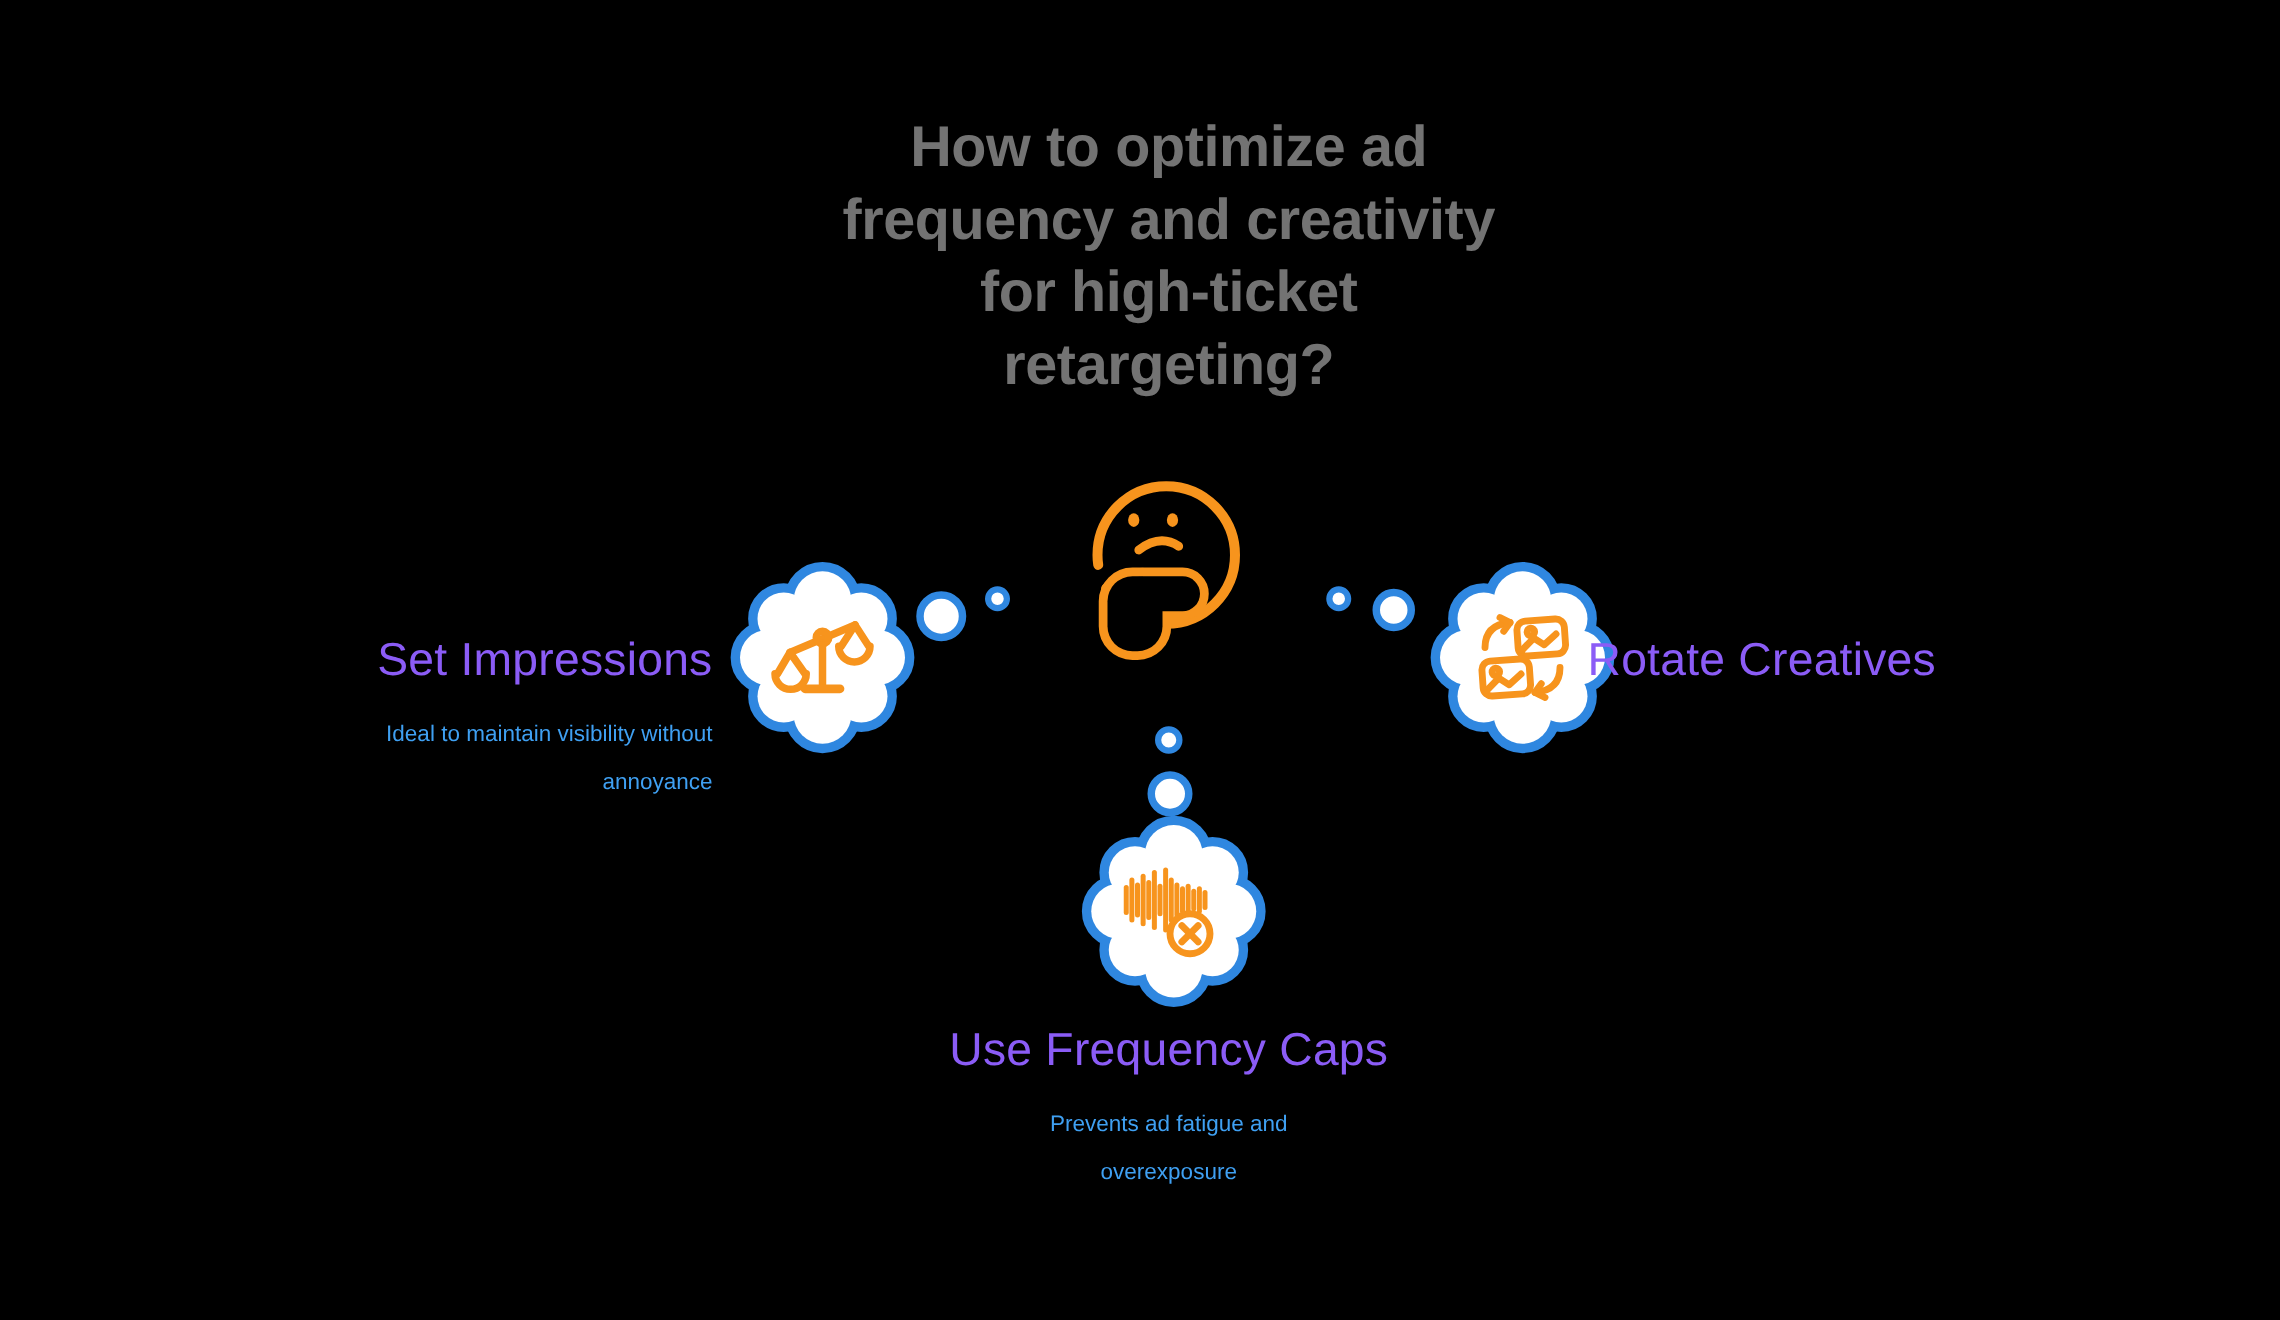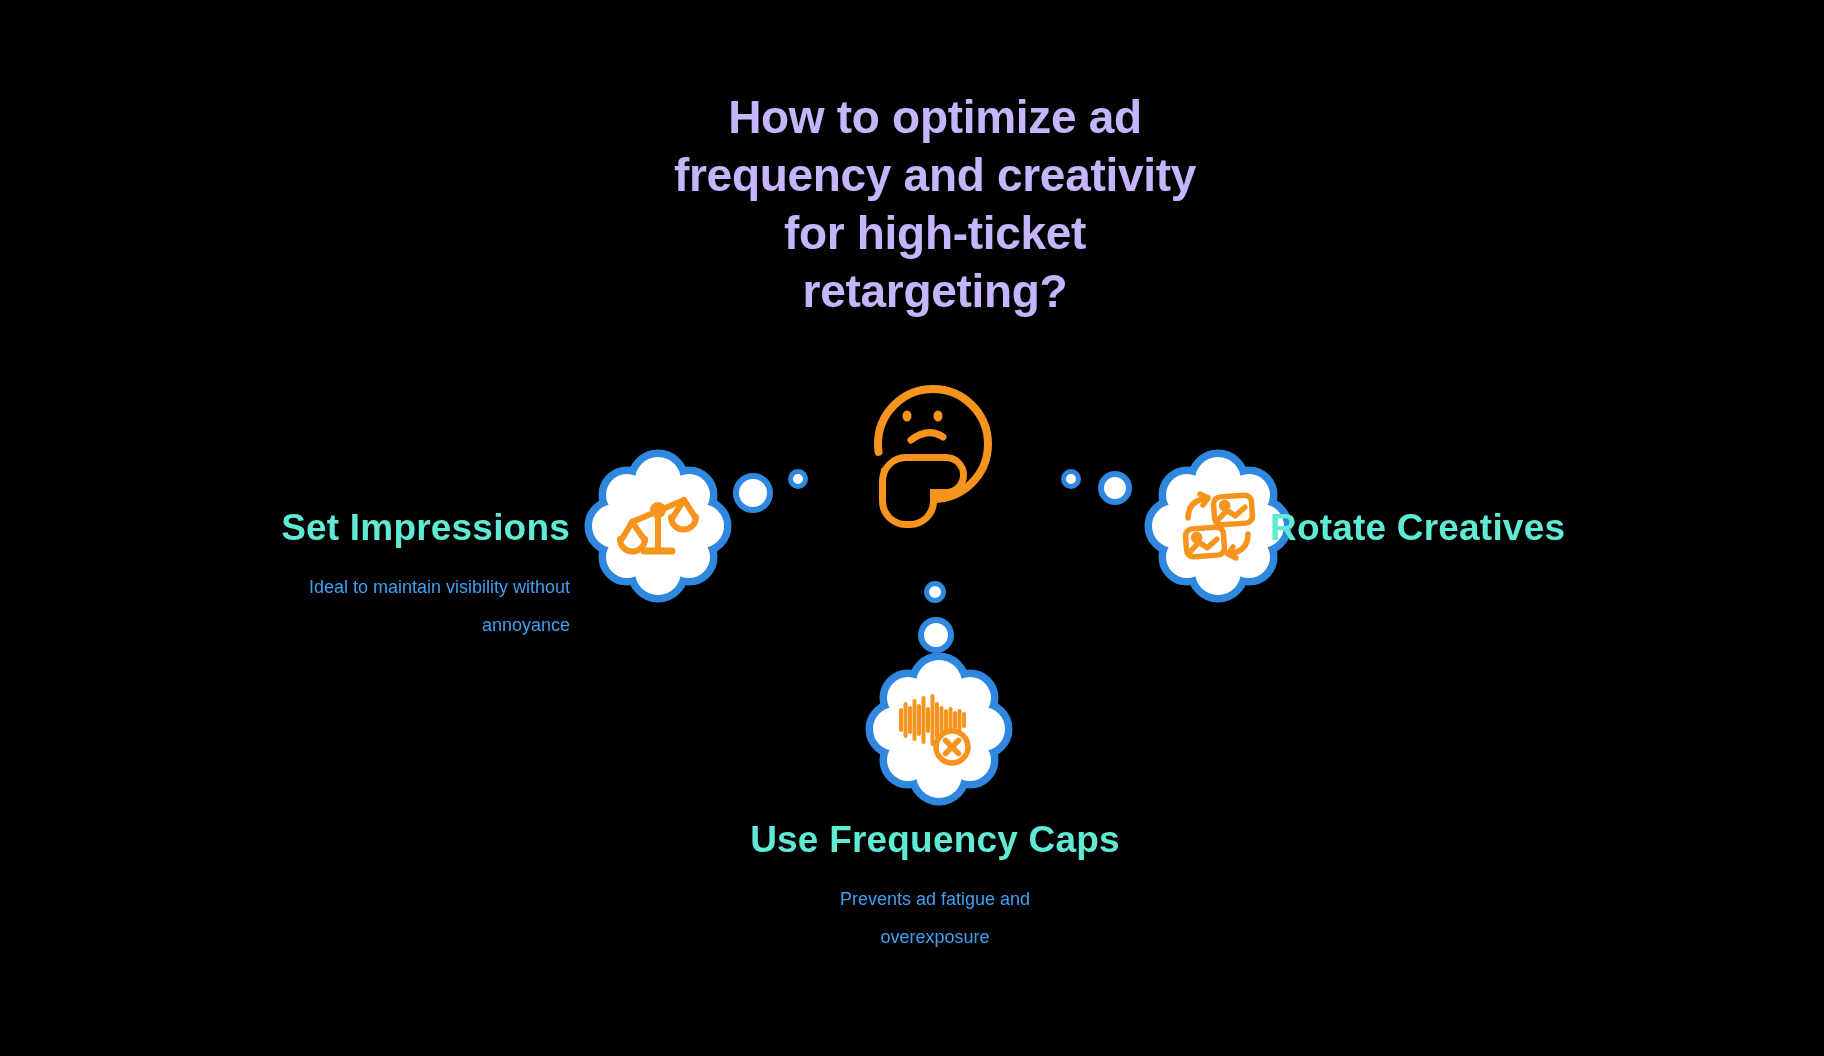--- a/index.html
+++ b/index.html
@@ -7,38 +7,38 @@
     position:relative;
     width:1824px;height:1056px;
     background:#000000;
     overflow:hidden;
     font-family:"Liberation Sans", sans-serif;
   }
   
   .main-title{
     position:absolute;left:585px;top:88px;width:700px;
     text-align:center;
-    color:#c4b5fd;
+    color:#737373;
     font-size:46px;font-weight:800;line-height:58px;
     letter-spacing:-0.3px;
   }
   
   .cloud{position:absolute;width:170px;height:170px;}
   .cloud svg{position:absolute;left:0;top:0;overflow:visible;}
   .cloud .icon-svg{left:50%;top:50%;transform:translate(-50%,-50%);}
   .cloud-stroke{fill:#FFFFFF;stroke:#2F87E0;stroke-width:15px;}
   .cloud-fill{fill:#FFFFFF;stroke:none;}
   
   .bubble{position:absolute;background:#FFFFFF;border-radius:50%;}
   .bubble.b-big{border:6px solid #2F87E0;}
   .bubble.b-small{border:5px solid #2F87E0;}
   
   .item{position:absolute;}
   .item-title{
-    font-size:37px;font-weight:700;color:#5eead4;letter-spacing:0.2px;
+    font-size:37px;font-weight:400;color:#8b5cf6;letter-spacing:0.2px;
     line-height:44px;
   }
   .item-desc{
     margin-top:18px;
     font-size:18px;color:#3FA0F2;line-height:38px;font-weight:500;
   }
   .item-left{right:1254px;top:506px;width:560px;text-align:right;}
   .item-right{left:1270px;top:506px;width:480px;text-align:left;}
   .item-bottom{left:635px;top:818px;width:600px;text-align:center;}
   .icon-stroke{stroke:#F7941D;fill:none;stroke-linecap:round;stroke-linejoin:round;}

